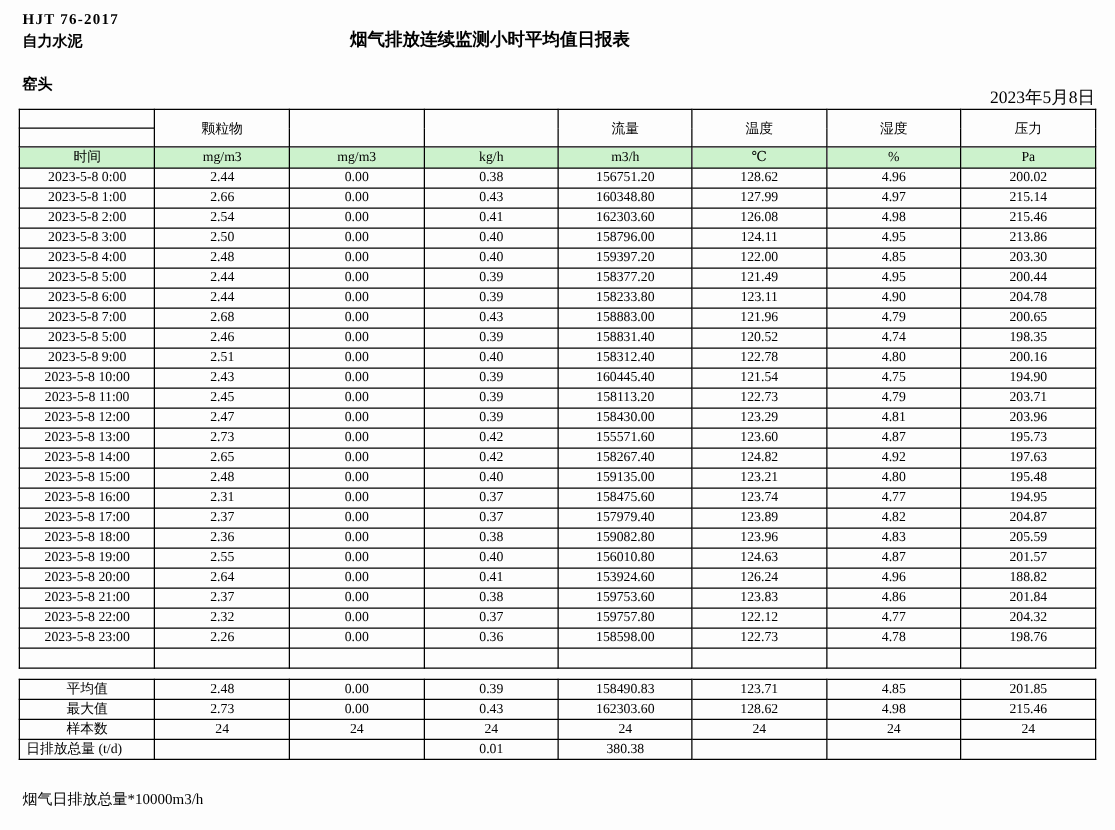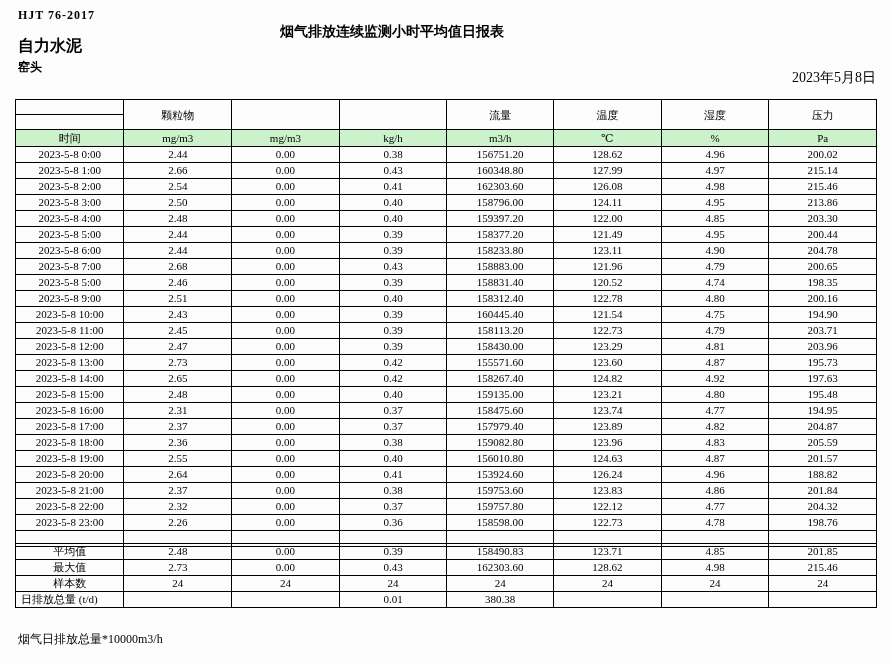--- a/index.html
+++ b/index.html
@@ -3,27 +3,27 @@
 <meta charset="utf-8">
 <style>
   html,body{margin:0;padding:0;}
   body{
     width:892px;height:664px;background:#fdfdfd;position:relative;
     font-family:"Liberation Serif","DejaVu Serif",serif;color:#000;
     overflow:hidden;
   }
   .hjt{position:absolute;left:18px;top:8px;font-size:12px;font-weight:bold;letter-spacing:1px;}
   .title{position:absolute;left:0;top:23px;width:784px;text-align:center;font-size:14px;font-weight:bold;}
-  .company{position:absolute;left:18px;top:36px;font-size:16px;font-weight:bold;}
+  .company{position:absolute;left:18px;top:25px;font-size:12px;font-weight:bold;}
   .station{position:absolute;left:18px;top:59px;font-size:12px;font-weight:bold;}
   .date{position:absolute;right:16px;top:69px;font-size:14px;}
   table.tbl{
     position:absolute;left:15px;width:862px;border-collapse:collapse;table-layout:fixed;
   }
-  table.main{top:87px;margin-top:12px;}
+  table.main{top:87px;}
   table.summary{top:543px;}
   .tbl td{
     border:1px solid #000;font-size:11px;text-align:center;vertical-align:middle;
     padding:0 2px;height:15px;line-height:15px;white-space:nowrap;overflow:hidden;
   }
   tr.gh td{height:14px;line-height:14px;}
   tr.units td{height:16px;line-height:16px;background:#ccf2cc;}
   tr.empty-row td{height:15px;}
   table.summary tr:last-child td:first-child{text-align:left;padding-left:5px;}
   .footer-note1{position:absolute;left:18px;top:631px;font-size:12px;}

